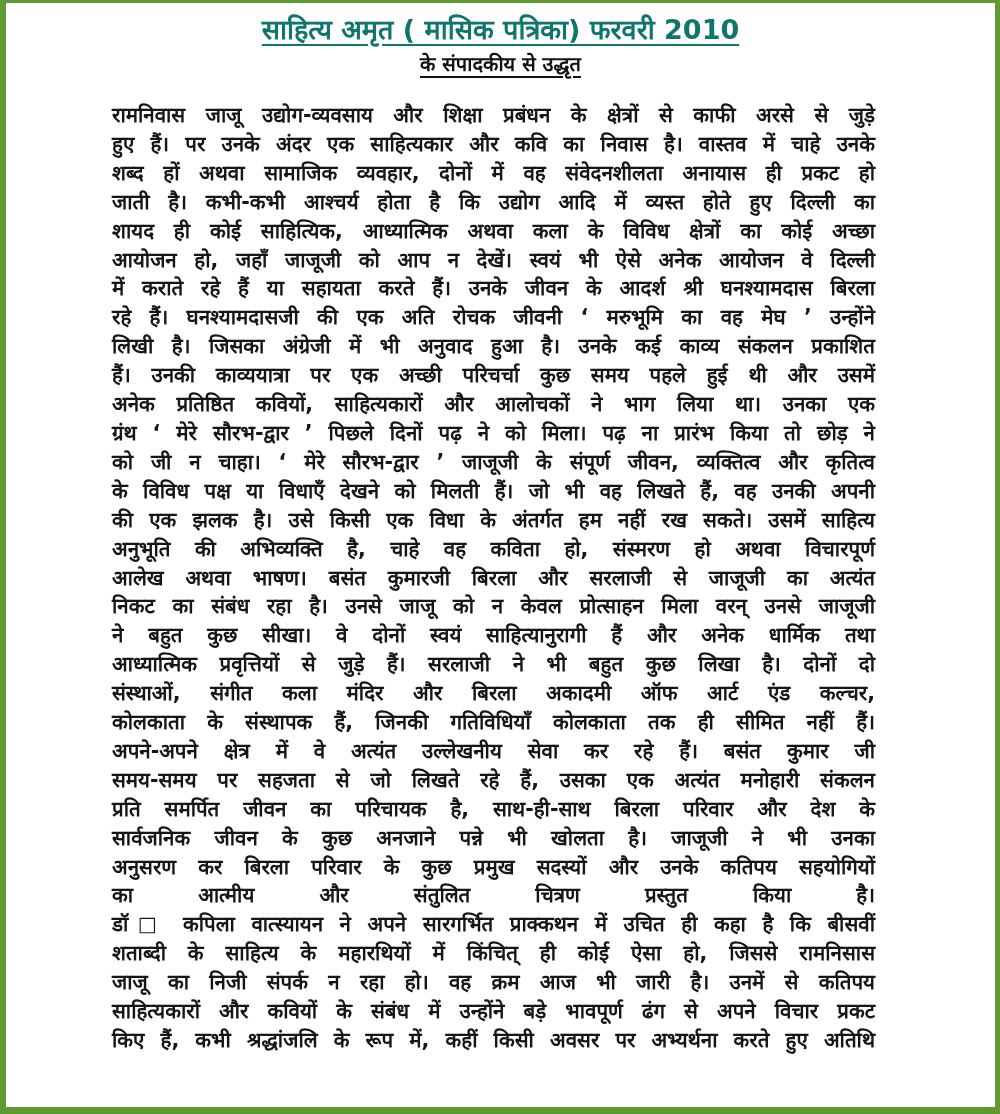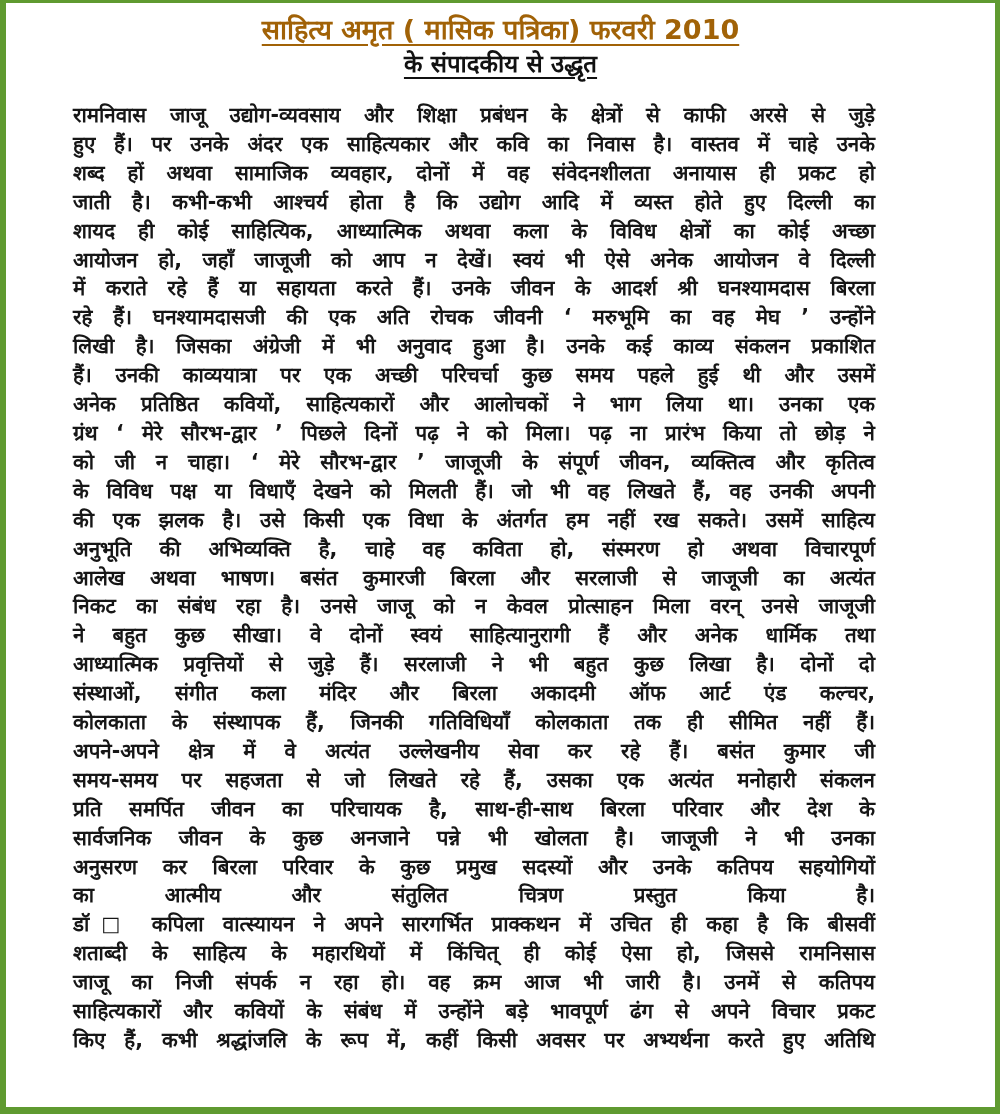--- a/index.html
+++ b/index.html
@@ -19,38 +19,38 @@
     overflow: hidden;
   }
   .header {
     text-align: center;
     margin-top: 10px;
   }
   .title-line1 {
     display: inline-block;
     font-size: 27px;
     font-weight: bold;
-    color: #a16207;
+    color: #0f766e;
     text-decoration: underline;
     text-underline-offset: 5px;
     margin: 0;
     line-height: 34px;
   }
   .title-line2 {
     display: block;
-    font-size: 24px;
+    font-size: 20px;
     font-weight: bold;
     color: #111111;
     text-decoration: underline;
     text-underline-offset: 5px;
     margin: 2px 0 0 0;
     line-height: 30px;
   }
   .body-text {
-    margin: 22px 120px 0 67px; 
+    margin: 22px 120px 0 106px; 
     color: #161616;
   }
   .text-line {
     font-size: 20.5px;
     font-weight: 600;
     line-height: 28.9px;
     text-align: justify;
     text-align-last: justify;
     -moz-text-align-last: justify;
     white-space: normal;

